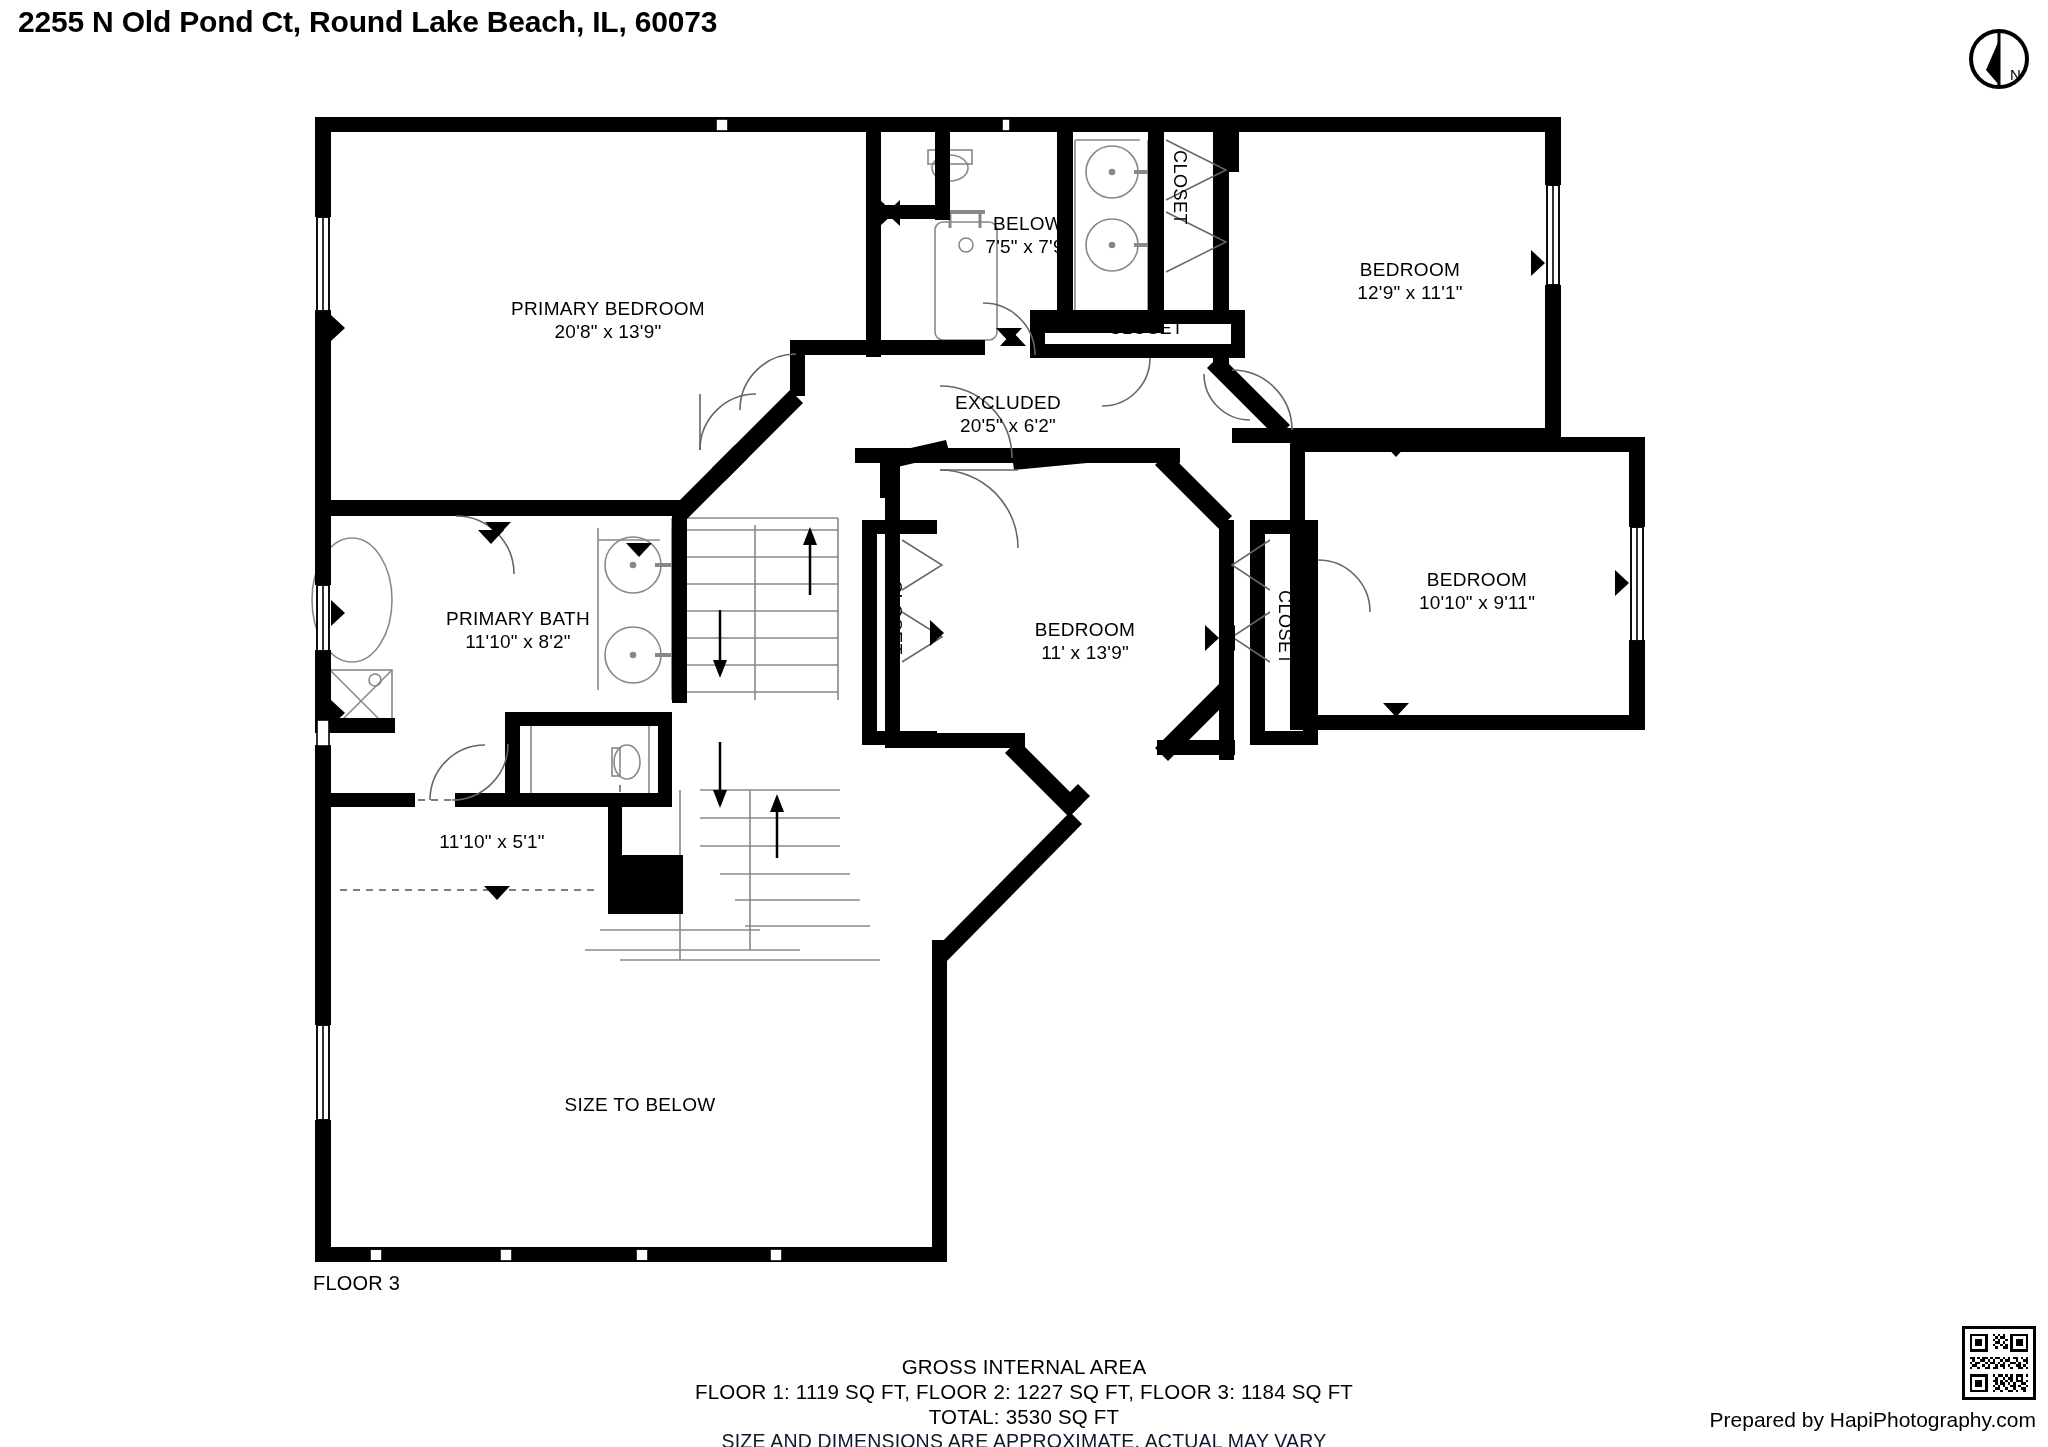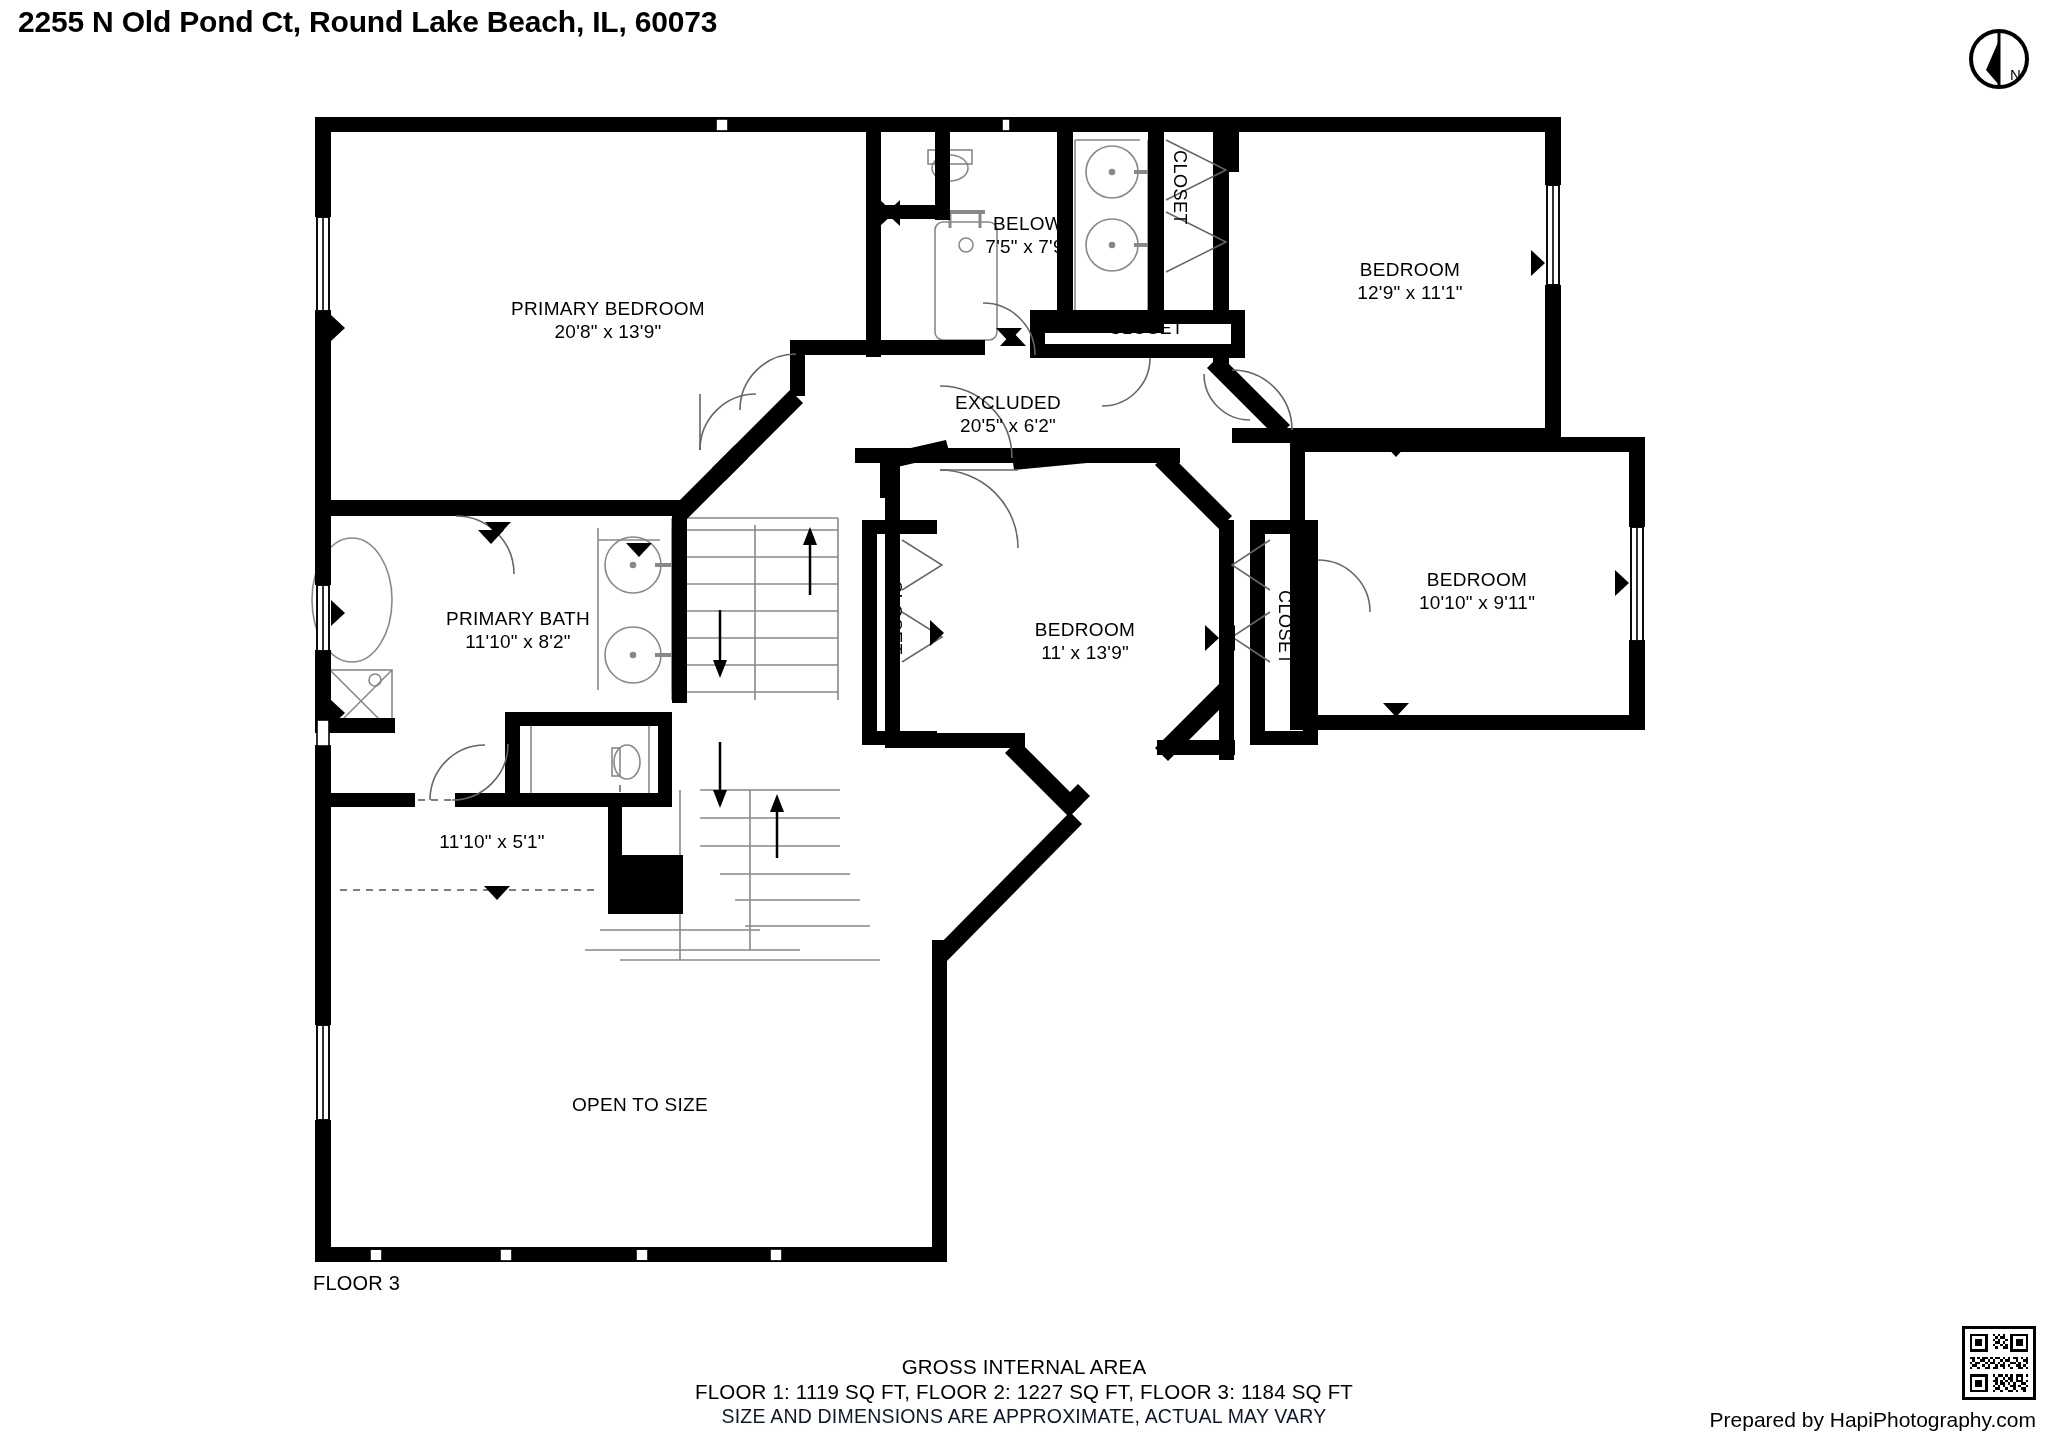--- a/index.html
+++ b/index.html
@@ -472,36 +472,37 @@
   <div class="room-label" style="left:518px; top:607px;">
     <span class="nm">PRIMARY BATH</span>
     <span class="dim">11'10" x 8'2"</span>
   </div>
 
   <div class="room-label" style="left:492px; top:830px;">
     <span class="dim">11'10" x 5'1"</span>
   </div>
 
   <div class="room-label" style="left:640px; top:1093px;">
-    <span class="nm">OPEN TO SIZE</span>
+    <span class="nm">SIZE TO BELOW</span>
   </div>
 
   <div class="closet-label-v" style="left:1190px; top:150px;">CLOSET</div>
 
   <div class="closet-label-h" style="left:1146px; top:318px;">CLOSET</div>
 
   <div class="closet-label-v" style="left:905px; top:580px;">CLOSET</div>
 
   <div class="closet-label-v" style="left:1295px; top:590px;">CLOSET</div>
 
   <div id="floor-tag">FLOOR 3</div>
 
   <div id="area-summary">
     <div>GROSS INTERNAL AREA</div>
     <div>FLOOR 1: 1119 SQ FT, FLOOR 2: 1227 SQ FT, FLOOR 3: 1184 SQ FT</div>
+    <div>TOTAL: 3530 SQ FT</div>
     <div class="disclaimer">SIZE AND DIMENSIONS ARE APPROXIMATE, ACTUAL MAY VARY</div>
   </div>
 
   <div id="qr">
     <svg width="74" height="74" viewBox="0 0 29 29" shape-rendering="crispEdges">
       <rect x="0" y="0" width="29" height="29" fill="#fff"></rect>
       <rect x="0.5" y="0.5" width="28" height="28" fill="none" stroke="#000" stroke-width="1.6"></rect>
       <g fill="#000">
 
         <rect x="3" y="3" width="7" height="7"></rect>

